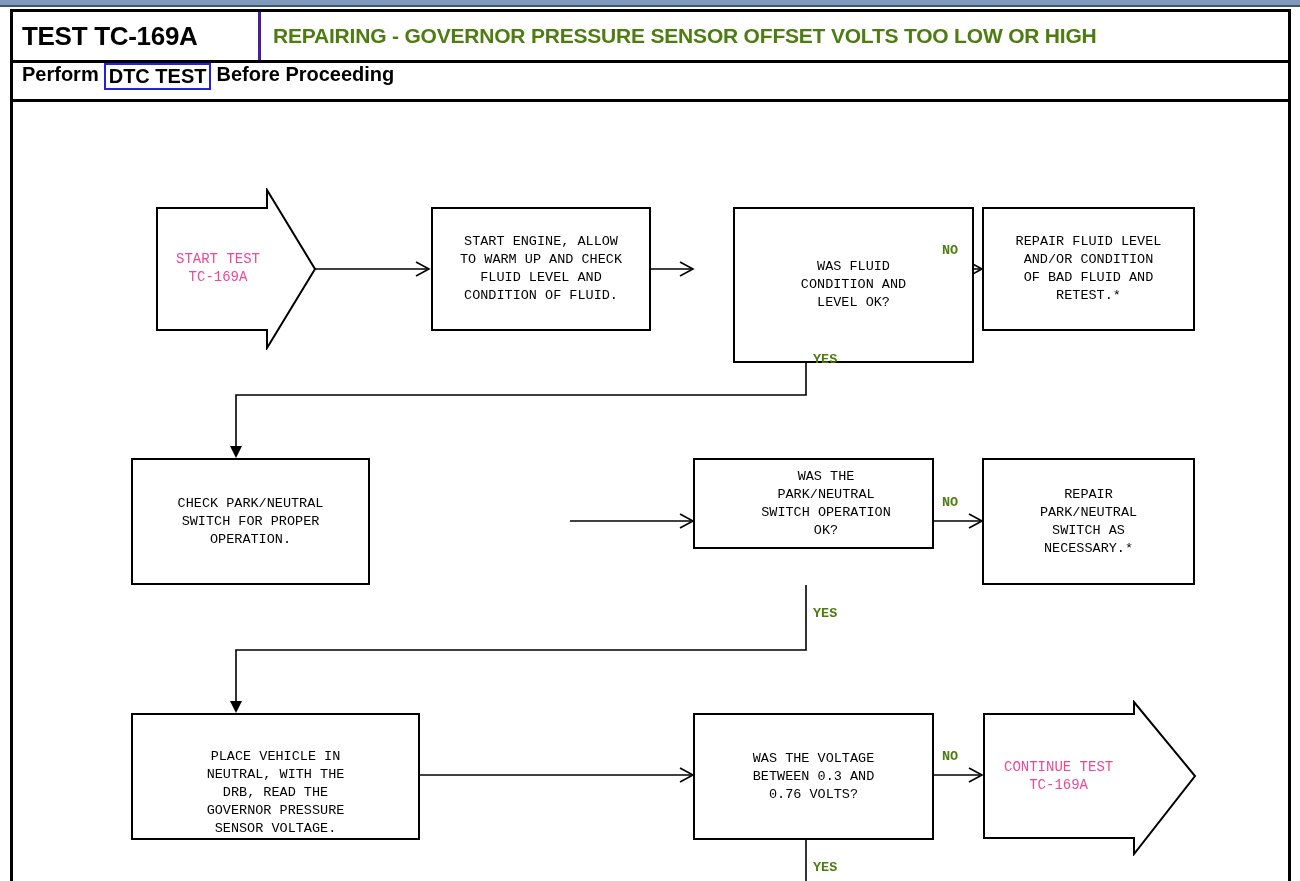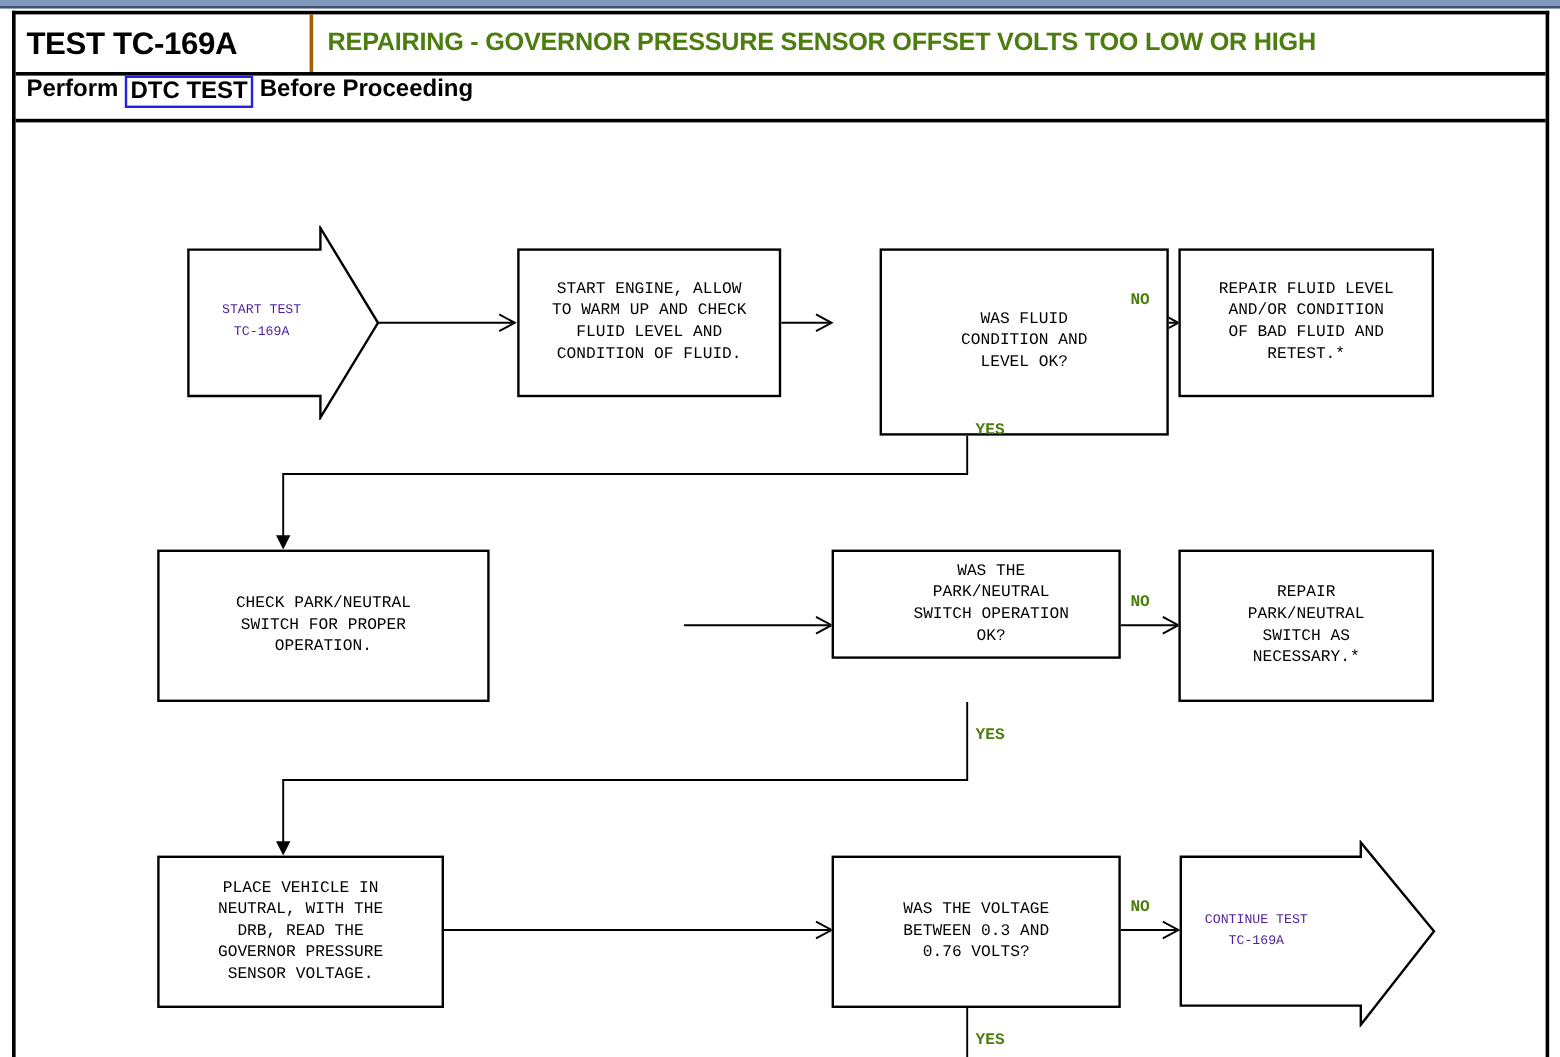--- a/index.html
+++ b/index.html
@@ -43,21 +43,21 @@
   
   #header-row1 {
     position: absolute;
     left: 13px; top: 12px;
     width: 1275px; height: 48px;
     display: flex;
     align-items: stretch;
   }
   #test-id-cell {
     width: 248px;
-    border-right: 3px solid #a16207;
+    border-right: 3px solid #4c1d95;
     display: flex;
     align-items: center;
     padding-left: 9px;
     box-sizing: border-box;
   }
   #test-id-text {
     font-size: 26px;
     font-weight: bold;
     letter-spacing: -0.3px;
     color: #000;
@@ -148,23 +148,23 @@
 
   
   .fc-arrowbox {
     position: absolute;
     pointer-events: auto;
   }
   .fc-arrowbox svg { display: block; }
   .fc-arrowbox .txt {
     position: absolute;
     font-family: "Liberation Mono", "DejaVu Sans Mono", monospace;
-    font-size: 11px;
+    font-size: 14px;
     line-height: 18px;
-    color: #4c1d95;
+    color: #ec4899;
     white-space: pre;
   }
 
   .edge-label {
     position: absolute;
     font-family: "Liberation Mono", "DejaVu Sans Mono", monospace;
     font-size: 13.5px;
     color: #4d7c0f;
     white-space: pre;
     pointer-events: auto;
@@ -266,21 +266,21 @@
   <div class="fc-box" style="left:982px; top:207px; width:213px; height:124px;">
     <span class="txt">REPAIR FLUID LEVEL
 AND/OR CONDITION
 OF BAD FLUID AND
 RETEST.*</span>
   </div>
 
   <span class="edge-label" style="left:942px; top:243px;">NO</span>
   <span class="edge-label" style="left:813px; top:352px;">YES</span>
 
-  <div class="fc-box" style="left:131px; top:458px; width:277px; height:127px;">
+  <div class="fc-box" style="left:131px; top:458px; width:239px; height:127px;">
     <span class="txt">CHECK PARK/NEUTRAL
 SWITCH FOR PROPER
 OPERATION.</span>
   </div>
 
   <div class="fc-box" style="left:693px; top:458px; width:241px; height:91px;padding-left:25px;">
     <span class="txt">WAS THE
 PARK/NEUTRAL
 SWITCH OPERATION
 OK?</span>
@@ -289,21 +289,21 @@
   <div class="fc-box" style="left:982px; top:458px; width:213px; height:127px;">
     <span class="txt">REPAIR
 PARK/NEUTRAL
 SWITCH AS
 NECESSARY.*</span>
   </div>
 
   <span class="edge-label" style="left:942px; top:495px;">NO</span>
   <span class="edge-label" style="left:813px; top:606px;">YES</span>
 
-  <div class="fc-box" style="left:131px; top:713px; width:239px; height:127px;">
+  <div class="fc-box" style="left:131px; top:713px; width:289px; height:127px;align-items:flex-end;">
     <span class="txt">PLACE VEHICLE IN
 NEUTRAL, WITH THE
 DRB, READ THE
 GOVERNOR PRESSURE
 SENSOR VOLTAGE.</span>
   </div>
 
   <div class="fc-box" style="left:693px; top:713px; width:241px; height:127px;">
     <span class="txt">WAS THE VOLTAGE
 BETWEEN 0.3 AND

